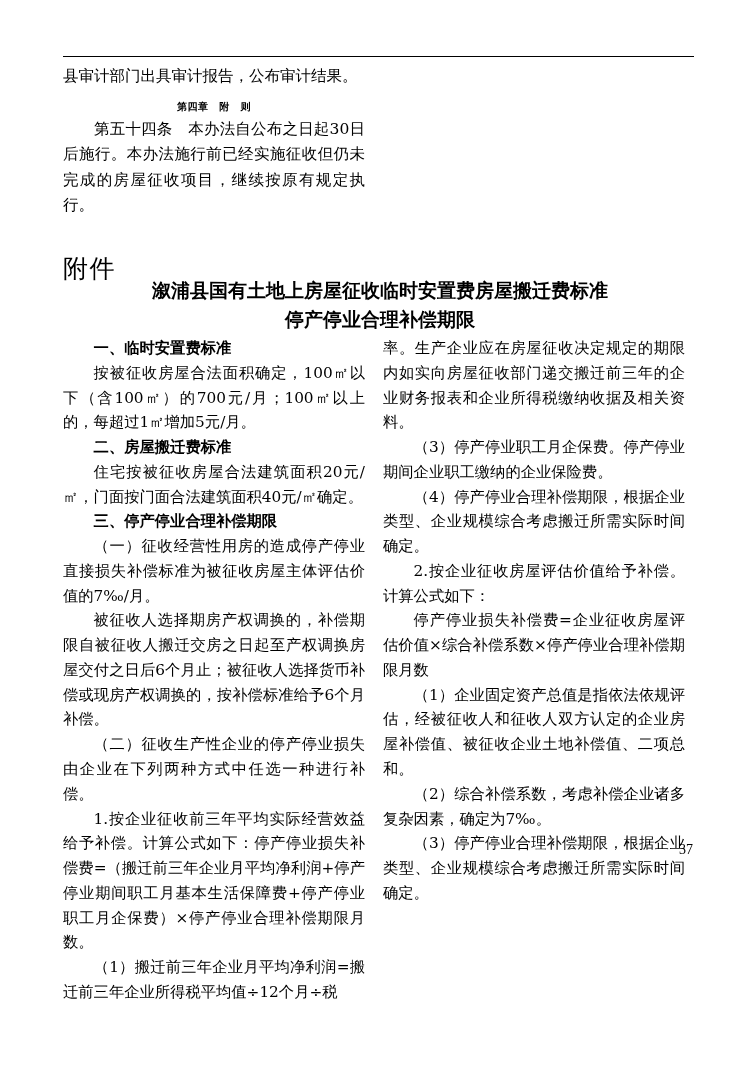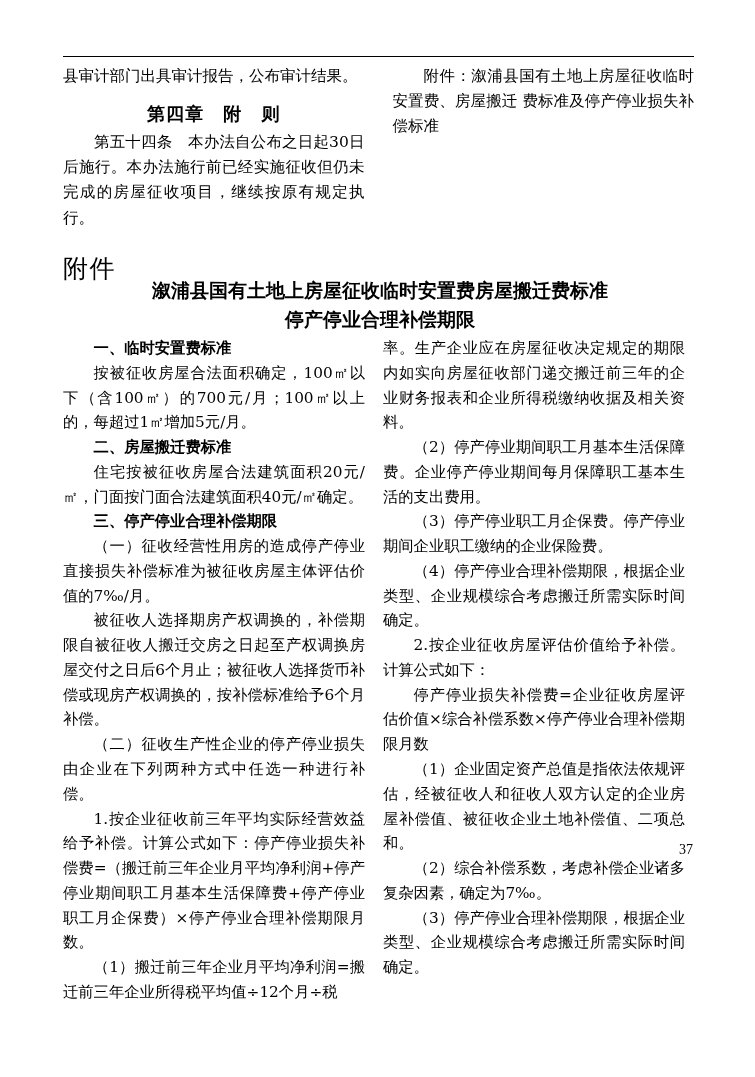--- a/index.html
+++ b/index.html
@@ -44,21 +44,21 @@
     margin: 0;
     font-size: 15.5px;
     line-height: 1.62;
     text-align: justify;
     text-justify: inter-ideograph;
   }
   .ind2 { text-indent: 2em; }
   .heading-ch {
     text-align: center;
     font-weight: bold;
-    font-size: 18px;
+    font-size: 10px;
     letter-spacing: 0.06em;
     margin-top: 10px;
     margin-bottom: 2px;
   }
 
   
   .attach-label {
     position: absolute;
     left: 63px;
     top: 252px;
@@ -110,23 +110,20 @@
 <div class="page">
 
   <div class="rule-top"></div>
 
   <div class="top-cols">
     <div class="col">
       <p>县审计部门出具审计报告，公布审计结果。</p>
       <p class="heading-ch">第四章　附　则</p>
       <p class="ind2">第五十四条　本办法自公布之日起30日后施行。本办法施行前已经实施征收但仍未完成的房屋征收项目，继续按原有规定执行。</p>
     </div>
-    <div class="col">
-      <p class="ind2">附件：溆浦县国有土地上房屋征收临时安置费、房屋搬迁 费标准及停产停业损失补偿标准</p>
-    </div>
   </div>
 
   <div class="attach-label">附件</div>
   <div class="attach-title">
     <div>溆浦县国有土地上房屋征收临时安置费房屋搬迁费标准</div>
     <div>停产停业合理补偿期限</div>
   </div>
 
   <div class="body-cols">
     <div class="col">
@@ -136,21 +133,20 @@
       <p class="ind2">住宅按被征收房屋合法建筑面积20元/㎡，门面按门面合法建筑面积40元/㎡确定。</p>
       <p class="sec-head">三、停产停业合理补偿期限</p>
       <p class="ind2">（一）征收经营性用房的造成停产停业直接损失补偿标准为被征收房屋主体评估价值的7‰/月。</p>
       <p class="ind2">被征收人选择期房产权调换的，补偿期限自被征收人搬迁交房之日起至产权调换房屋交付之日后6个月止；被征收人选择货币补偿或现房产权调换的，按补偿标准给予6个月补偿。</p>
       <p class="ind2">（二）征收生产性企业的停产停业损失由企业在下列两种方式中任选一种进行补偿。</p>
       <p class="ind2">1.按企业征收前三年平均实际经营效益给予补偿。计算公式如下：停产停业损失补偿费=（搬迁前三年企业月平均净利润+停产停业期间职工月基本生活保障费+停产停业职工月企保费）×停产停业合理补偿期限月数。</p>
       <p class="ind2">（1）搬迁前三年企业月平均净利润=搬迁前三年企业所得税平均值÷12个月÷税</p>
     </div>
     <div class="col">
       <p>率。生产企业应在房屋征收决定规定的期限内如实向房屋征收部门递交搬迁前三年的企业财务报表和企业所得税缴纳收据及相关资料。</p>
-      <p class="ind2">（2）停产停业期间职工月基本生活保障费。企业停产停业期间每月保障职工基本生活的支出费用。</p>
       <p class="ind2">（3）停产停业职工月企保费。停产停业期间企业职工缴纳的企业保险费。</p>
       <p class="ind2">（4）停产停业合理补偿期限，根据企业类型、企业规模综合考虑搬迁所需实际时间确定。</p>
       <p class="ind2">2.按企业征收房屋评估价值给予补偿。计算公式如下：</p>
       <p class="ind2">停产停业损失补偿费=企业征收房屋评估价值×综合补偿系数×停产停业合理补偿期限月数</p>
       <p class="ind2">（1）企业固定资产总值是指依法依规评估，经被征收人和征收人双方认定的企业房屋补偿值、被征收企业土地补偿值、二项总和。</p>
       <p class="ind2">（2）综合补偿系数，考虑补偿企业诸多复杂因素，确定为7‰。</p>
       <p class="ind2">（3）停产停业合理补偿期限，根据企业类型、企业规模综合考虑搬迁所需实际时间确定。</p>
     </div>
   </div>
 

